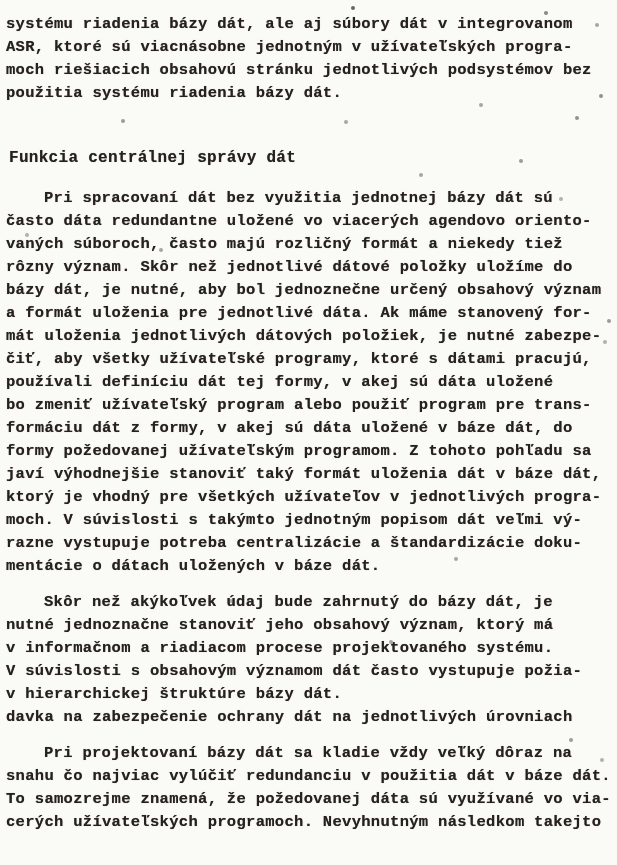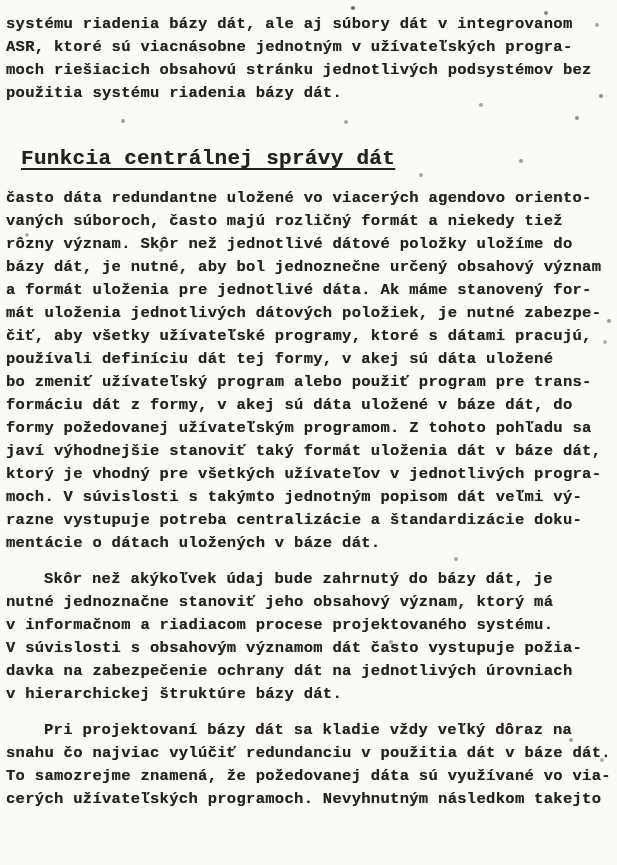--- a/index.html
+++ b/index.html
@@ -21,25 +21,24 @@
     text-shadow: 0 0 0.7px rgba(30,25,20,0.55);
   }
   .para { margin: 0 0 13px 0; }
   .line {
     height: 23px;
     line-height: 23px;
     white-space: nowrap;
   }
   .line.indent { padding-left: 38px; }
   .heading {
-    margin: 42px 0 17px 15px;
-    font-size: 21px;
+    margin: 42px 0 17px 3px;
+    font-size: 16px;
     font-weight: bold;
     line-height: 23px;
-    text-decoration: underline;
     text-underline-offset: 4px;
     text-decoration-thickness: 2px;
     letter-spacing: 0.3px;
   }
   .speck-layer {
     position: absolute; top: 0; left: 0;
     width: 2px; height: 2px; border-radius: 50%;
     background: transparent; pointer-events: none;
     box-shadow:
       352px 7px 0 1px rgba(45,40,35,.7),
@@ -73,20 +72,21 @@
   <div class="para">
       <div class="line">systému riadenia bázy dát, ale aj súbory dát v integrovanom</div>
       <div class="line">ASR, ktoré sú viacnásobne jednotným v užívateľských progra-</div>
       <div class="line">moch riešiacich obsahovú stránku jednotlivých podsystémov bez</div>
       <div class="line">použitia systému riadenia bázy dát.</div>
     </div>
 
   <div class="heading">Funkcia centrálnej správy dát</div>
 
   <div class="para">
+      <div class="line indent">Pri spracovaní dát bez využitia jednotnej bázy dát sú</div>
       <div class="line">často dáta redundantne uložené vo viacerých agendovo oriento-</div>
       <div class="line">vaných súboroch, často majú rozličný formát a niekedy tiež</div>
       <div class="line">rôzny význam. Skôr než jednotlivé dátové položky uložíme do</div>
       <div class="line">bázy dát, je nutné, aby bol jednoznečne určený obsahový význam</div>
       <div class="line">a formát uloženia pre jednotlivé dáta. Ak máme stanovený for-</div>
       <div class="line">mát uloženia jednotlivých dátových položiek, je nutné zabezpe-</div>
       <div class="line">čiť, aby všetky užívateľské programy, ktoré s dátami pracujú,</div>
       <div class="line">používali definíciu dát tej formy, v akej sú dáta uložené</div>
       <div class="line">bo zmeniť užívateľský program alebo použiť program pre trans-</div>
       <div class="line">formáciu dát z formy, v akej sú dáta uložené v báze dát, do</div>
@@ -96,22 +96,22 @@
       <div class="line">moch. V súvislosti s takýmto jednotným popisom dát veľmi vý-</div>
       <div class="line">razne vystupuje potreba centralizácie a štandardizácie doku-</div>
       <div class="line">mentácie o dátach uložených v báze dát.</div>
     </div>
 
   <div class="para">
       <div class="line indent">Skôr než akýkoľvek údaj bude zahrnutý do bázy dát, je</div>
       <div class="line">nutné jednoznačne stanoviť jeho obsahový význam, ktorý má</div>
       <div class="line">v informačnom a riadiacom procese projektovaného systému.</div>
       <div class="line">V súvislosti s obsahovým významom dát často vystupuje požia-</div>
+      <div class="line">v hierarchickej štruktúre bázy dát.</div>
       <div class="line">davka na zabezpečenie ochrany dát na jednotlivých úrovniach</div>
-      <div class="line">v hierarchickej štruktúre bázy dát.</div>
     </div>
 
   <div class="para">
       <div class="line indent">Pri projektovaní bázy dát sa kladie vždy veľký dôraz na</div>
       <div class="line">snahu čo najviac vylúčiť redundanciu v použitia dát v báze dát.</div>
       <div class="line">To samozrejme znamená, že požedovanej dáta sú využívané vo via-</div>
       <div class="line">cerých užívateľských programoch. Nevyhnutným následkom takejto</div>
     </div>
 </div>
 

